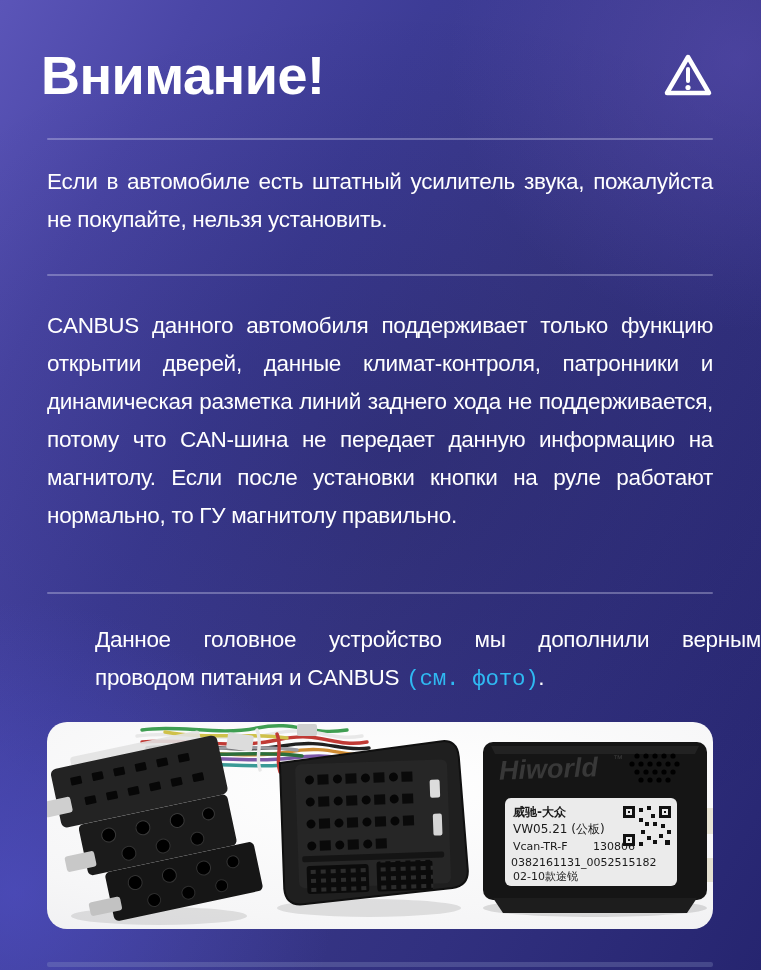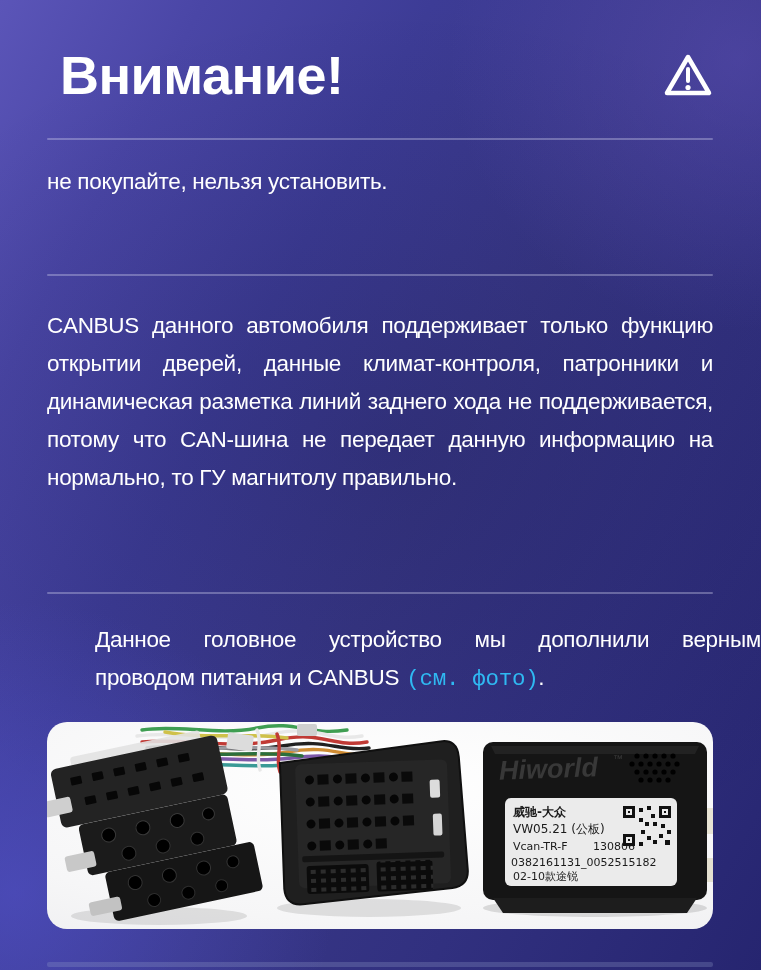--- a/index.html
+++ b/index.html
@@ -6,21 +6,21 @@
   .canvas {
     position:relative; width:761px; height:970px; overflow:hidden;
     font-family:"Liberation Sans", sans-serif; color:#fff;
     background:
       radial-gradient(38% 28% at 97% 6%, rgba(112,92,205,0.35), rgba(112,92,205,0) 100%),
       radial-gradient(42% 30% at 2% 92%, rgba(88,88,215,0.50), rgba(88,88,215,0) 100%),
       radial-gradient(120% 70% at 52% 46%, rgba(16,16,58,0.22), rgba(16,16,58,0) 65%),
       linear-gradient(118deg, #5b55b8 0%, #4a46a6 16%, #3d3c96 34%, #383787 54%, #31307f 74%, #262570 100%);
   }
   .title {
-    position:absolute; left:60px; top:48px; font-size:54px; font-weight:bold;
+    position:absolute; left:41px; top:48px; font-size:54px; font-weight:bold;
     letter-spacing:-0.5px; line-height:1; color:#fff;
   }
   .warn-icon { position:absolute; left:660px; top:50px; width:56px; height:52px; }
   .divider {
     position:absolute; left:47px; width:666px; height:2px;
     background:rgba(216,216,242,0.35); border-radius:1px;
   }
   .d1 { top:138px; } .d2 { top:274px; } .d3 { top:592px; }
   .para { position:absolute; left:47px; width:666px; font-size:22.5px;
           letter-spacing:-0.3px; line-height:38px; color:#fff; }
@@ -48,30 +48,32 @@
 
   <svg class="warn-icon" viewBox="0 0 56 52">
     <path d="M28 7 L49 43 L7 43 Z" fill="none" stroke="#ffffff" stroke-width="4.5" stroke-linejoin="round"></path>
     <line x1="28" y1="19" x2="28" y2="31" stroke="#ffffff" stroke-width="4" stroke-linecap="round"></line>
     <circle cx="28" cy="37.5" r="2.6" fill="#ffffff"></circle>
   </svg>
 
   <div class="divider d1"></div>
 
   <div class="para p1">
+    <div class="line fill">Если в автомобиле есть штатный усилитель звука, пожалуйста</div>
     <div class="line">не покупайте, нельзя установить.</div>
   </div>
 
   <div class="divider d2"></div>
 
   <div class="para p2">
     <div class="line fill">CANBUS данного автомобиля поддерживает только функцию</div>
     <div class="line fill">открытии дверей, данные климат-контроля, патронники и</div>
     <div class="line fill">динамическая разметка линий заднего хода не поддерживается,</div>
     <div class="line fill">потому что CAN-шина не передает данную информацию на</div>
+    <div class="line fill">магнитолу. Если после установки кнопки на руле работают</div>
     <div class="line">нормально, то ГУ магнитолу правильно.</div>
   </div>
 
   <div class="divider d3"></div>
 
   <div class="para p3">
     <div class="line fill">Данное головное устройство мы дополнили верным</div>
     <div class="line"><span>проводом питания и CANBUS</span><span class="link">(см. фото)</span><span>.</span></div>
   </div>
 

